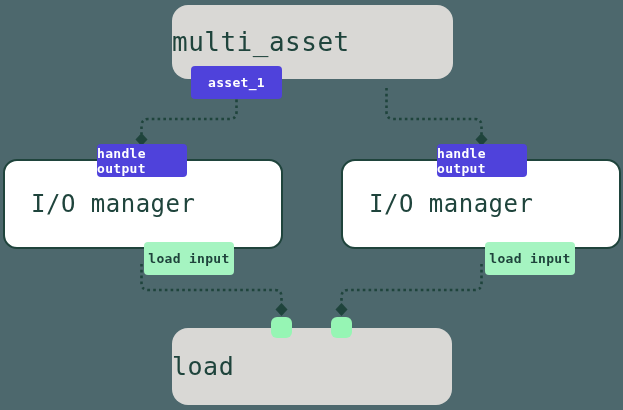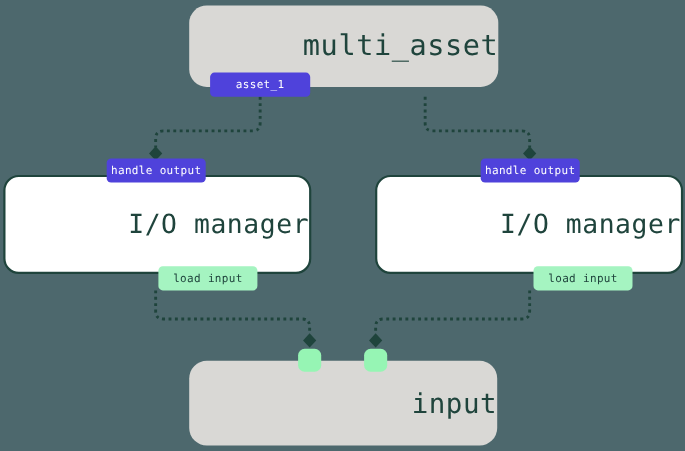--- a/index.html
+++ b/index.html
@@ -34,53 +34,54 @@
     fill: none;
     stroke: var(--ink);
     stroke-width: 2.6;
     stroke-dasharray: 2.6 3.2;
   }
   .arrowhead { fill: var(--ink); stroke: none; }
   .node {
     position: absolute;
     display: flex;
     align-items: center;
-    justify-content: flex-end;
+    justify-content: flex-start;
     color: var(--ink);
     z-index: 2;
   }
   .node-soft {
     background: var(--surface);
     border-radius: 16px;
     font-size: 26px;
     font-weight: 500;
     letter-spacing: 0.5px;
   }
   .node-io {
     background: var(--white);
     border: 2px solid var(--ink);
     border-radius: 14px;
     font-size: 24px;
     font-weight: 500;
     letter-spacing: 0.5px;
+    padding-left: 26px;
   }
   .multi-asset { left: 172px; top: 5px; width: 281px; height: 74px; }
   .io-left  { left: 3px;   top: 159px; width: 280px; height: 90px; }
   .io-right { left: 341px; top: 159px; width: 280px; height: 90px; }
   .asset    { left: 172px; top: 328px; width: 280px; height: 77px; font-size: 25px; }
   .tag {
     position: absolute;
     width: 91px;
-    height: 22px;
+    height: 33px;
     border-radius: 4px;
     display: flex;
     align-items: center;
     justify-content: center;
-    font-size: 10px;
-    font-weight: 400;
+    font-size: 13px;
+    font-weight: 700;
     letter-spacing: 0.3px;
     z-index: 3;
   }
   .tag-purple { background: var(--purple); color: var(--white); }
   .tag-mint   { background: var(--mint);   color: var(--ink); margin-left: 48px; }
   .tag-asset1 { left: 191px; top: 66px; }
   .tag-asset2 { left: 341px; top: 66px; }
   .tag-ho-left  { left: 97px;  top: 144px; width: 90px; }
   .tag-ho-right { left: 437px; top: 144px; width: 90px; }
   .tag-li-left  { left: 96px;  top: 242px; width: 90px; }
@@ -139,16 +140,16 @@
   <div class="node node-io io-right">
     <span>I/O manager</span>
   </div>
   <div class="tag tag-mint tag-li-right">
     <span>load input</span>
   </div>
 
   <div class="handle-square handle-left"></div>
   <div class="handle-square handle-right"></div>
   <div class="node node-soft asset">
-    <span>input</span>
+    <span>load</span>
   </div>
 
 </div>
 
 </body></html>

